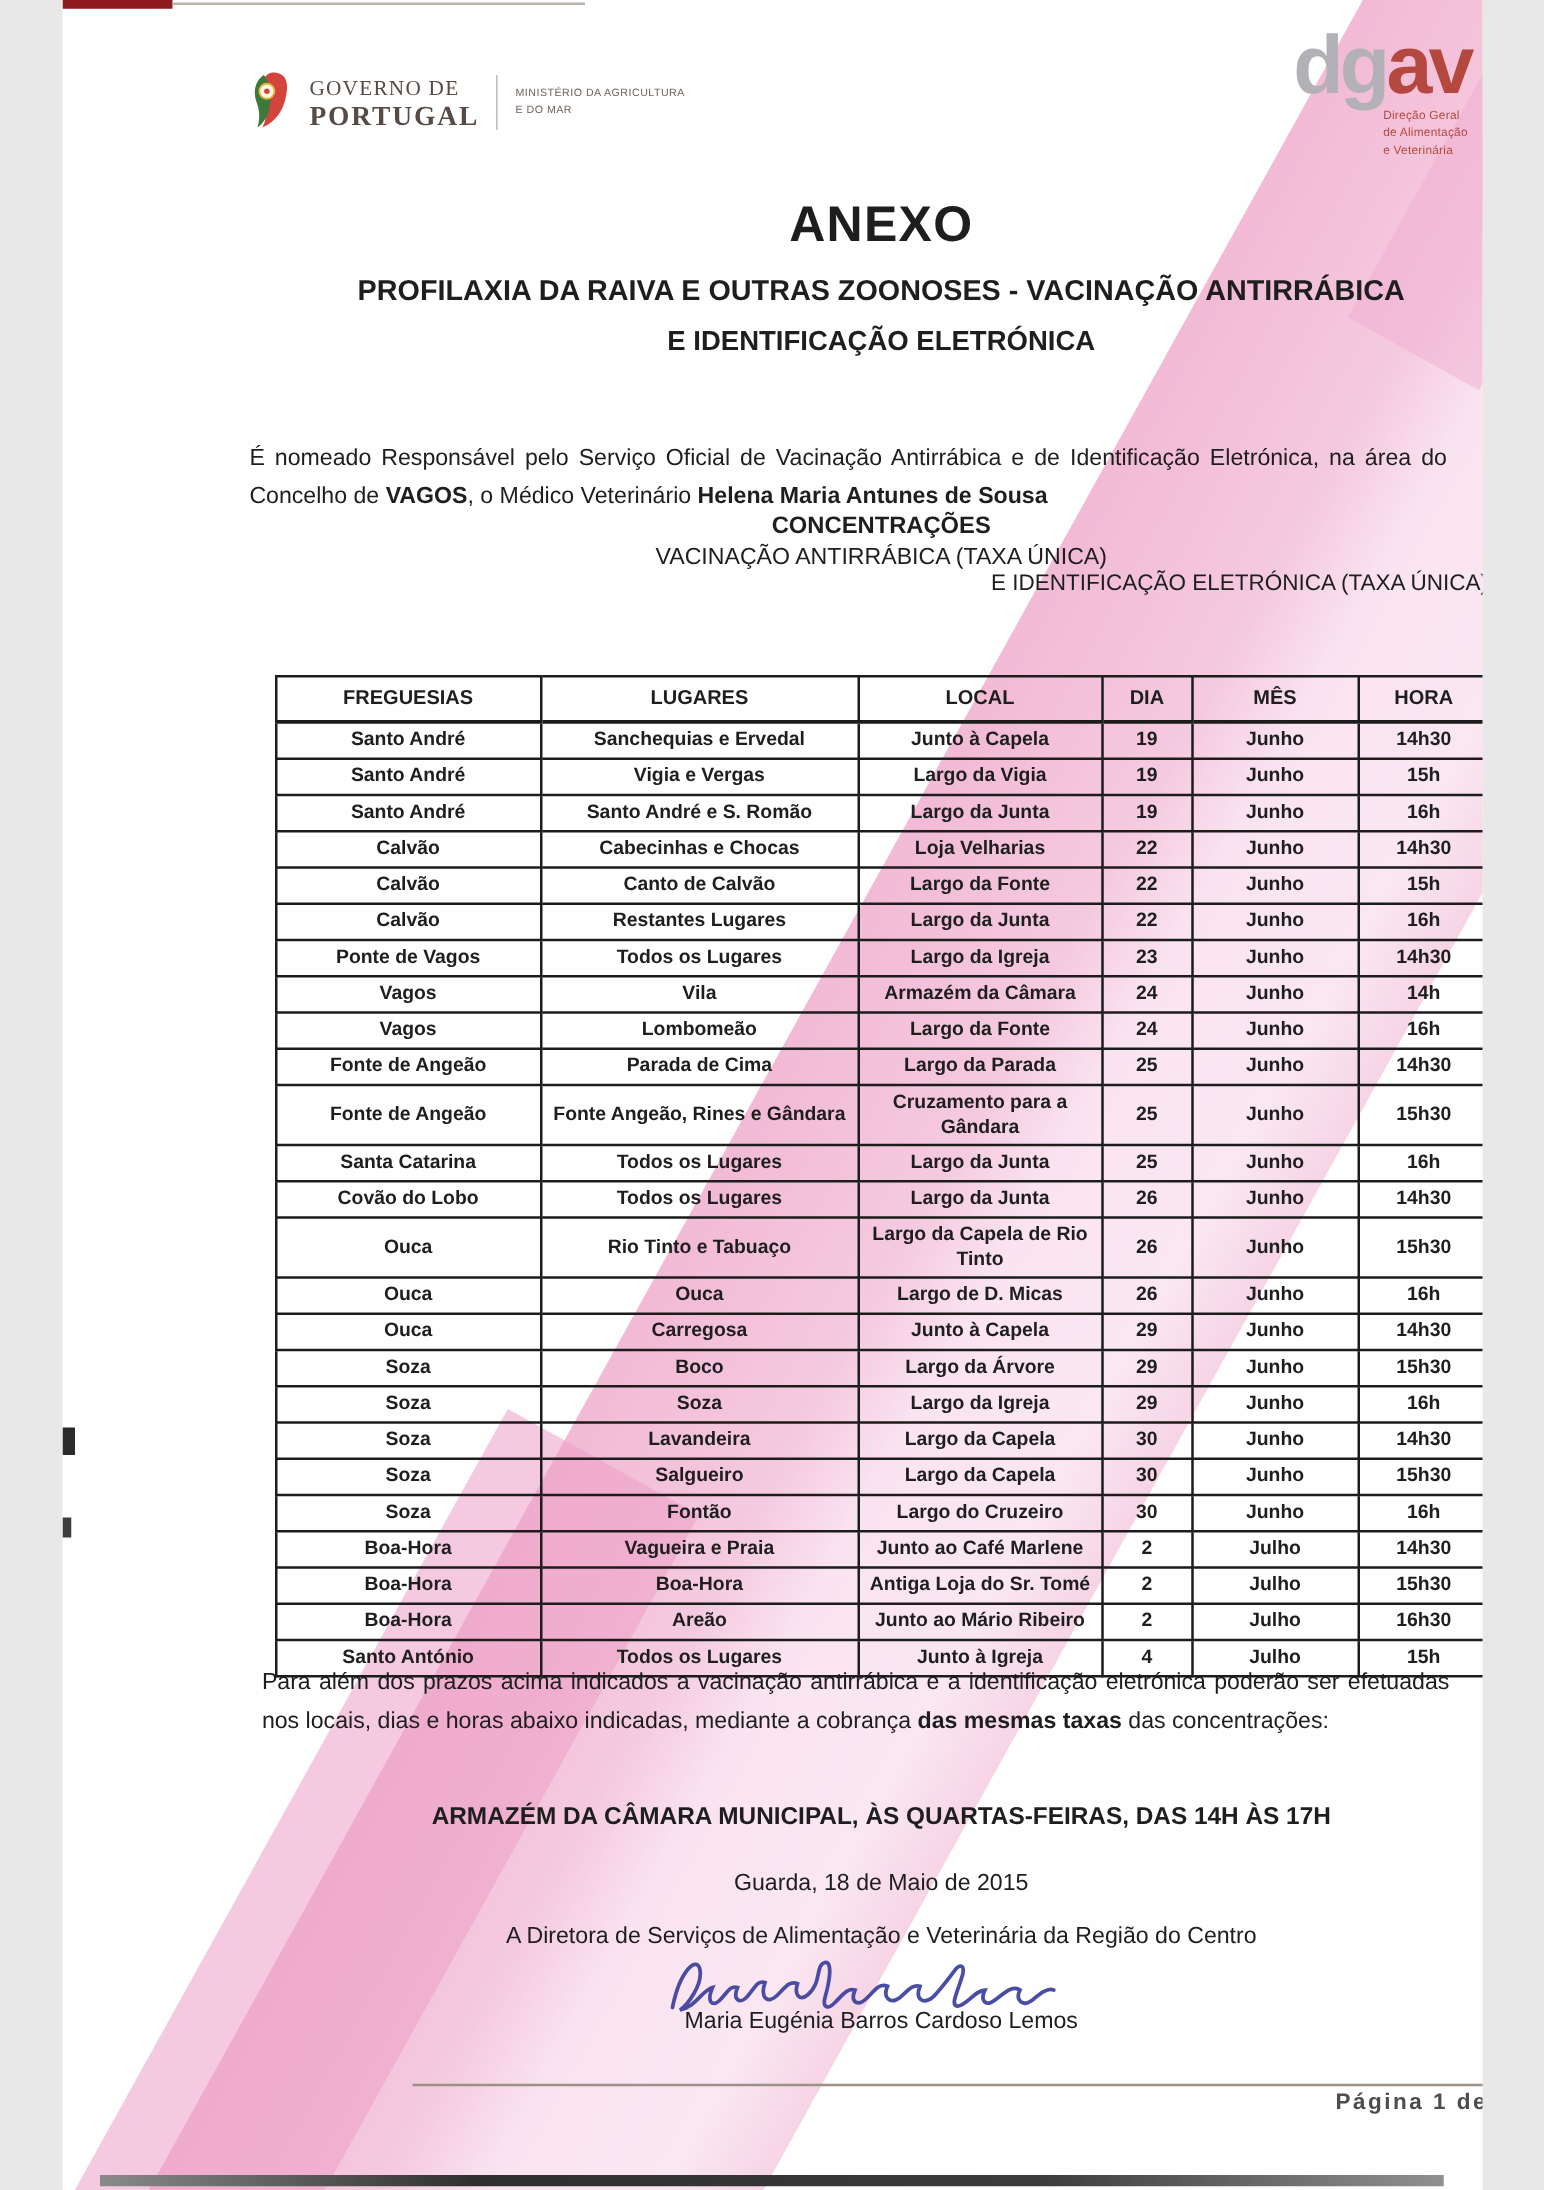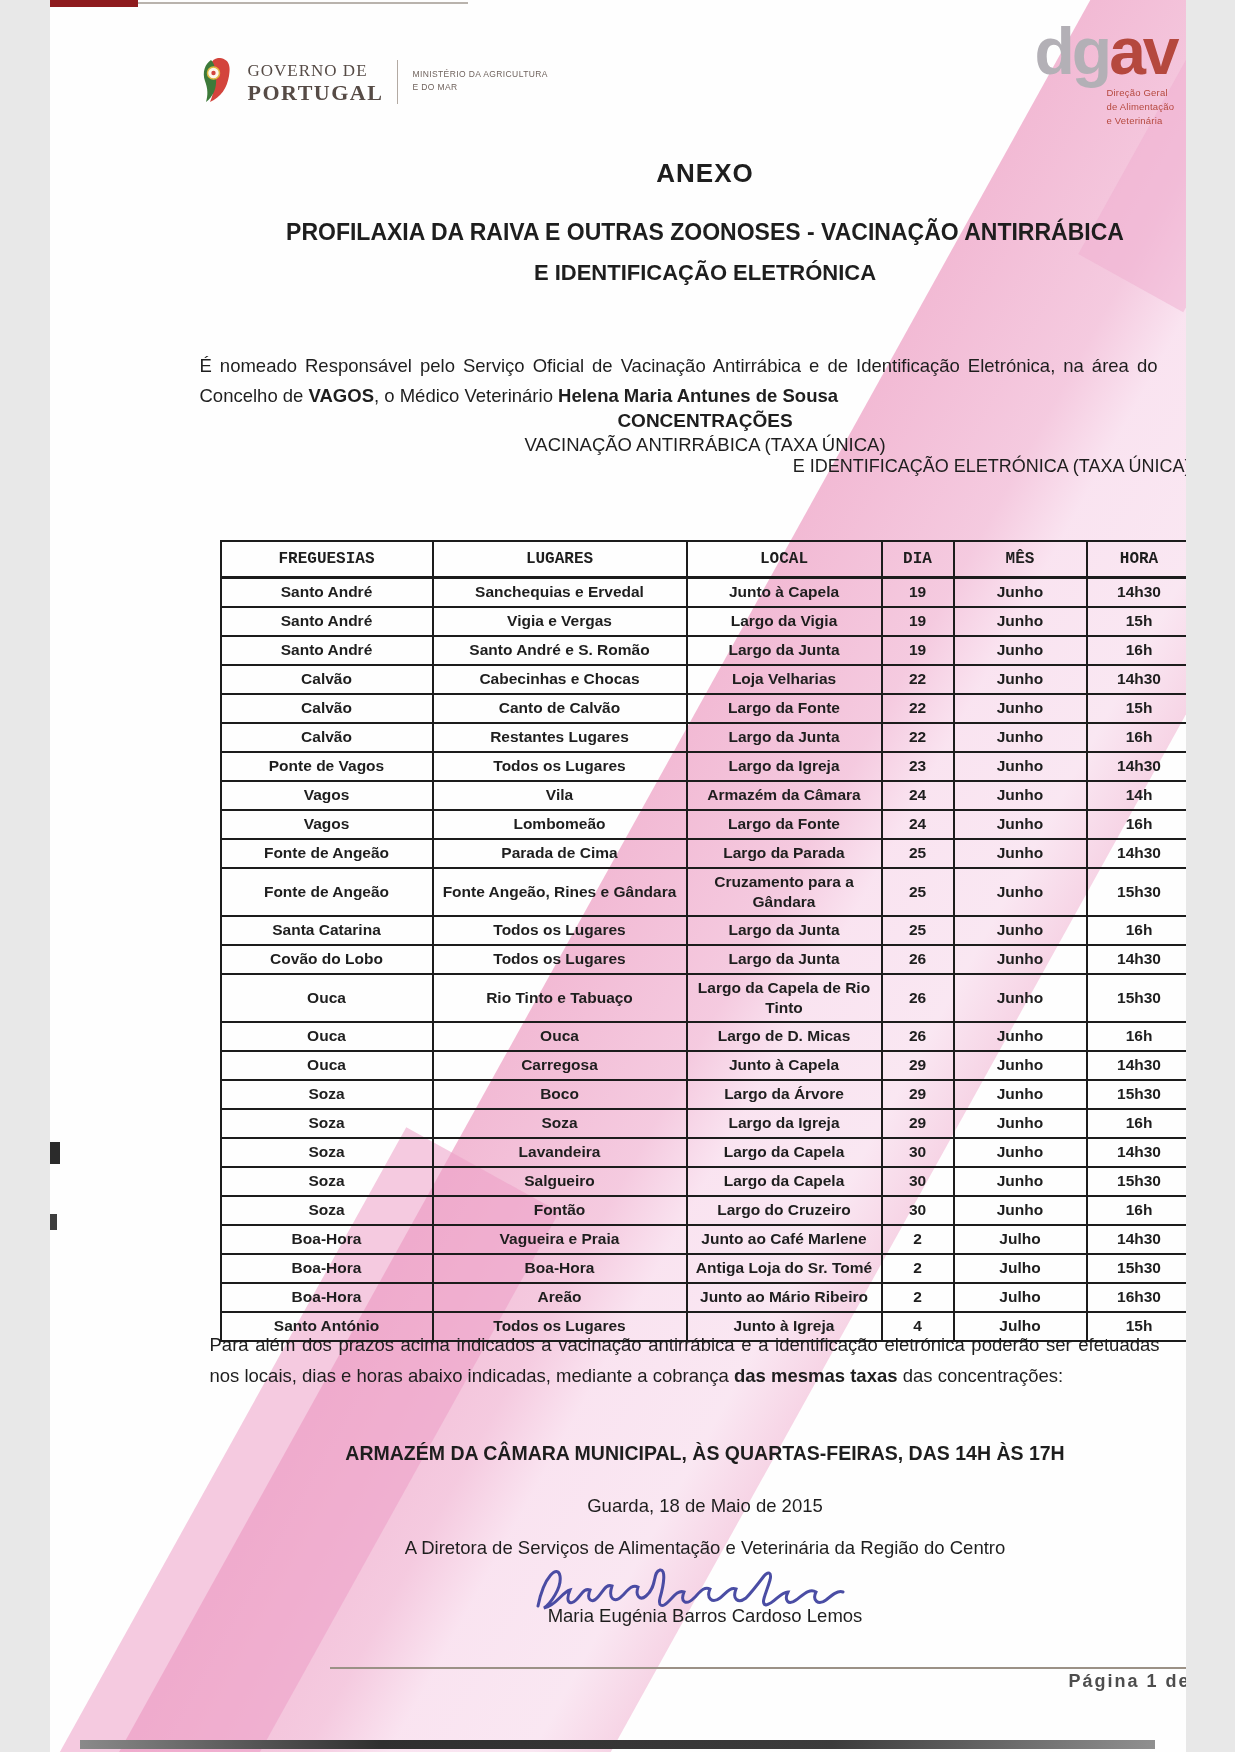--- a/index.html
+++ b/index.html
@@ -34,37 +34,37 @@
   .gov-divider{margin:4px 0 0 14px;width:1px;height:44px;background:#b3aaa3;}
   .ministry{margin:12px 0 0 14px;font-size:8.5px;letter-spacing:.4px;color:#6f625c;line-height:1.5;}
   .dgav{position:absolute;left:985px;top:18px;line-height:1;}
   .dgav-word{font-size:66px;font-weight:700;letter-spacing:-3px;}
   .dgav-dg{color:#b3b0b6;}
   .dgav-av{color:#b5483e;}
   .dgav-sub{margin:2px 0 0 72px;font-size:9.5px;color:#b5483e;line-height:1.45;letter-spacing:.2px;}
   
   .abs{position:absolute;}
   .content{left:170px;width:971px;text-align:center;}
-  .t-anexo{top:158px;font-size:26px;font-weight:700;letter-spacing:1px;}
+  .t-anexo{top:158px;font-size:40px;font-weight:700;letter-spacing:1px;}
   .t-head1{top:219px;font-size:23px;font-weight:700;}
   .t-head2{top:260px;font-size:22px;font-weight:700;}
   .t-head3{top:307px;font-size:23px;font-weight:700;}
   .intro{left:150px;top:351px;width:958px;font-size:18.5px;line-height:1.62;text-align:justify;}
   .b{font-weight:700;}
   .conc1{top:410px;font-size:19px;font-weight:700;}
   .conc2{top:434px;font-size:18.5px;}
   .conc3{top:456px;font-size:18px;text-align:right;}
   
   .tablewrap{left:170px;top:540px;}
   table{border-collapse:collapse;table-layout:fixed;width:971px;background:transparent;}
   col.c1{width:212px;} col.c2{width:254px;} col.c3{width:195px;}
   col.c4{width:72px;}  col.c5{width:133px;} col.c6{width:105px;}
   th,td{border:2px solid #1c1c1c;text-align:center;vertical-align:middle;
         font-weight:700;padding:3px 5px;line-height:1.3;}
-  th{font-size:16px;height:28px;border-bottom:3px solid #1c1c1c;font-family:Liberation Mono, monospace;}
+  th{font-size:16px;height:28px;border-bottom:3px solid #1c1c1c;}
   td{font-size:15.5px;}
   tbody tr{height:29px;}
   
   .outro{left:160px;top:1330px;width:950px;font-size:18.5px;line-height:1.65;text-align:justify;}
   .notice{top:1442px;font-size:19.5px;font-weight:700;}
   .dateline{top:1495px;font-size:18.5px;}
   .sig-title{top:1537px;font-size:18.5px;}
   .sig-svg{left:480px;top:1556px;}
   .sig-name{top:1605px;font-size:18.5px;}
   .footer-line{left:280px;top:1667px;width:880px;height:2px;background:#9b9186;}

